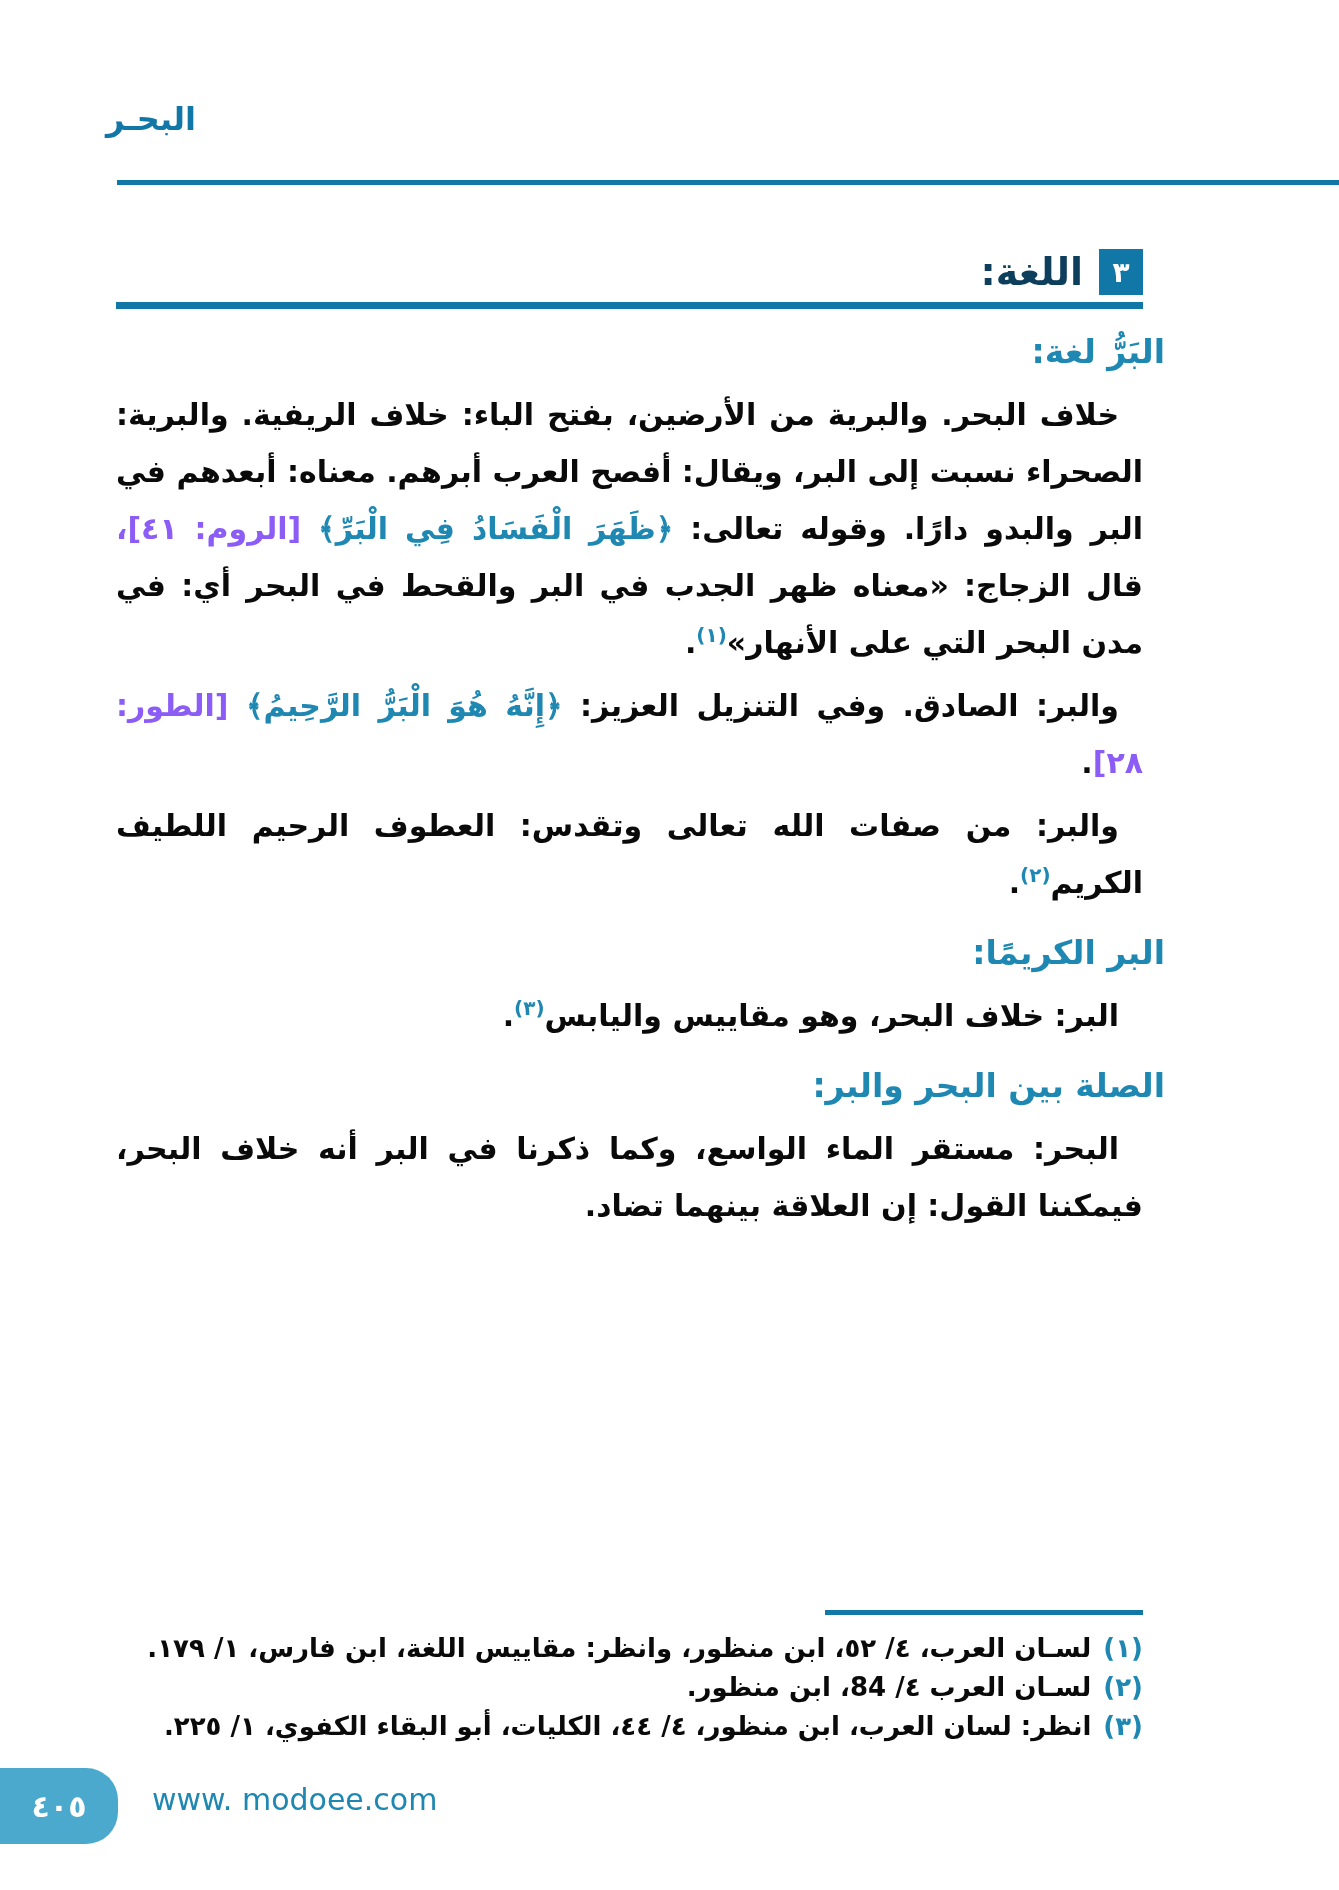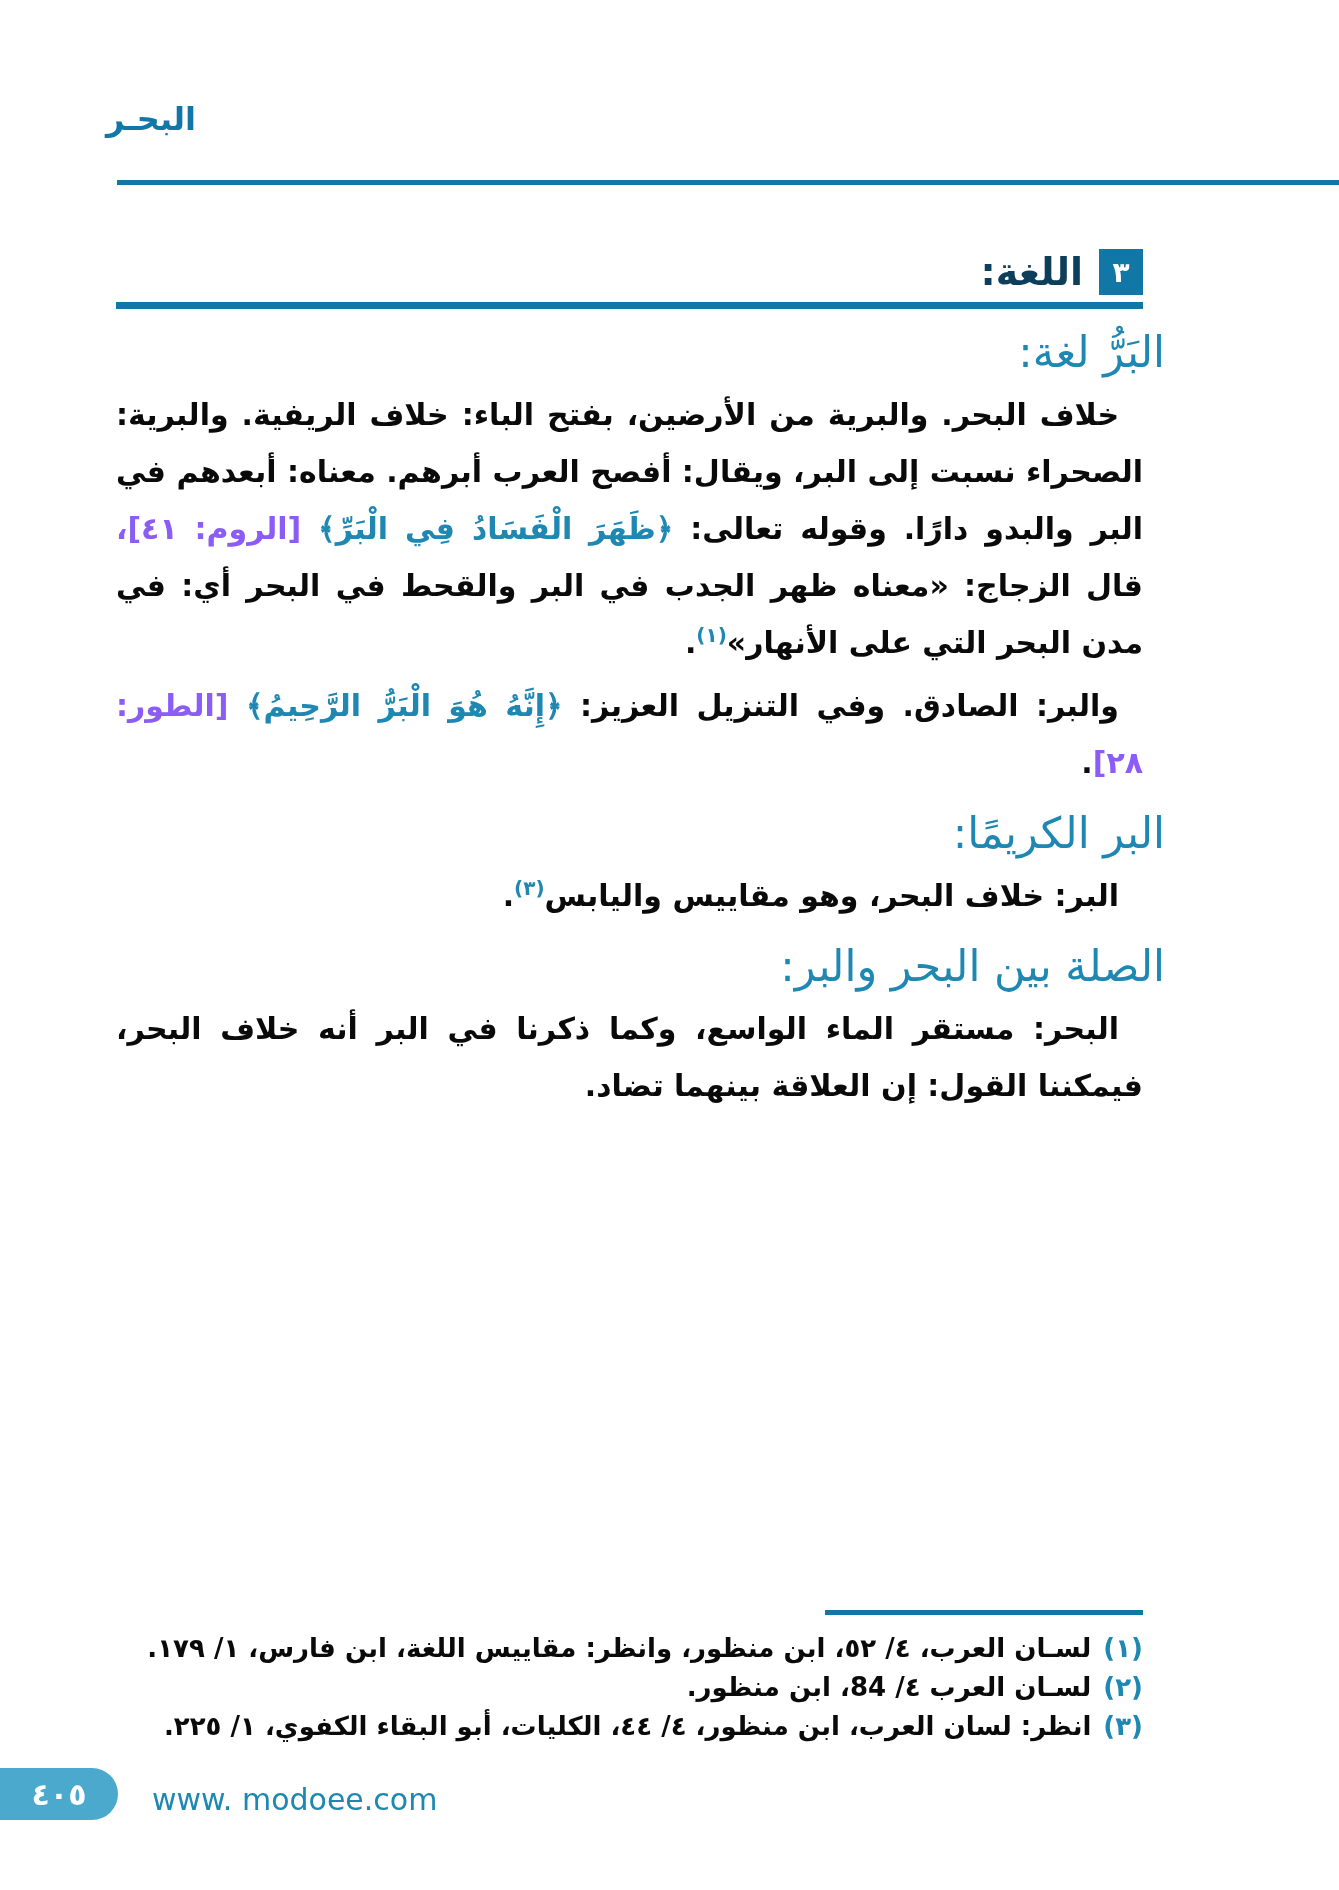--- a/index.html
+++ b/index.html
@@ -30,21 +30,21 @@
   }
   .section-rule{
     position:absolute;left:116px;top:302px;width:1027px;height:7px;background:#1177a6;
   }
   
   .content{
     position:absolute;left:116px;top:324px;width:1027px;direction:rtl;
     color:#0a0a0a;
   }
   .sub-heading{
-    color:#1e87b2;font-size:43px;font-weight:normal;line-height:56px;
+    color:#1e87b2;font-size:33px;font-weight:bold;line-height:56px;
     margin:0 -22px 0 0;
   }
   .body-p{
     font-size:30px;font-weight:bold;line-height:57px;margin:6px 0 6px 0;
     text-align:justify;text-indent:24px;
   }
   .quran{color:#1e87b2;}
   .verse-ref{color:#8b5cf6;}
   .fnref{
     color:#1e87b2;font-size:20px;font-weight:bold;vertical-align:super;line-height:0;
@@ -56,21 +56,21 @@
   }
   .fn-rule{width:318px;height:5px;background:#1177a6;margin:0 0 14px 0;}
   .fn-item{
     display:flex;direction:rtl;gap:12px;font-size:26px;font-weight:bold;
     line-height:39px;color:#0a0a0a;align-items:baseline;
   }
   .fn-num{color:#1e87b2;flex:0 0 auto;}
   .fn-text{flex:1 1 auto;}
   
   .footer-tab{
-    position:absolute;left:0;top:1768px;width:118px;height:52px;
+    position:absolute;left:0;top:1768px;width:118px;height:76px;
     background:#4ba9ce;border-radius:0 32px 32px 0;
     display:flex;align-items:center;justify-content:center;
     color:#ffffff;font-size:30px;font-weight:bold;letter-spacing:6px;
     direction:rtl;
   }
   .footer-site{
     position:absolute;left:152px;top:1782px;font-size:30px;
     color:#1e87b2;direction:ltr;text-align:center;
   }
 </style>
@@ -89,20 +89,21 @@
 <div class="section-rule"></div>
 
 <div class="content">
 
   <h2 class="sub-heading">البَرُّ لغة:</h2>
 
   <p class="body-p"><span>خلاف البحر. والبرية من الأرضين، بفتح الباء: خلاف الريفية. والبرية: الصحراء نسبت إلى البر، ويقال: أفصح العرب أبرهم. معناه: أبعدهم في البر والبدو دارًا. وقوله تعالى: </span><span class="quran">﴿ظَهَرَ الْفَسَادُ فِي الْبَرِّ﴾</span><span class="verse-ref"> [الروم: ٤١]، </span><span>قال الزجاج: «معناه ظهر الجدب في البر والقحط في البحر أي: في مدن البحر التي على الأنهار»</span><sup class="fnref">(١)</sup><span>.</span></p>
 
   <p class="body-p"><span>والبر: الصادق. وفي التنزيل العزيز: </span><span class="quran">﴿إِنَّهُ هُوَ الْبَرُّ الرَّحِيمُ﴾</span><span class="verse-ref"> [الطور: ٢٨]</span><span>.</span></p>
 
+  <p class="body-p"><span>والبر: من صفات الله تعالى وتقدس: العطوف الرحيم اللطيف الكريم</span><sup class="fnref">(٢)</sup><span>.</span></p>
 
   <h2 class="sub-heading mt-lg">البر الكريمًا:</h2>
 
   <p class="body-p"><span>البر: خلاف البحر، وهو مقاييس واليابس</span><sup class="fnref">(٣)</sup><span>.</span></p>
 
   <h2 class="sub-heading mt-lg">الصلة بين البحر والبر:</h2>
 
   <p class="body-p">البحر: مستقر الماء الواسع، وكما ذكرنا في البر أنه خلاف البحر، فيمكننا القول: إن العلاقة بينهما تضاد.</p>
 
 </div>

